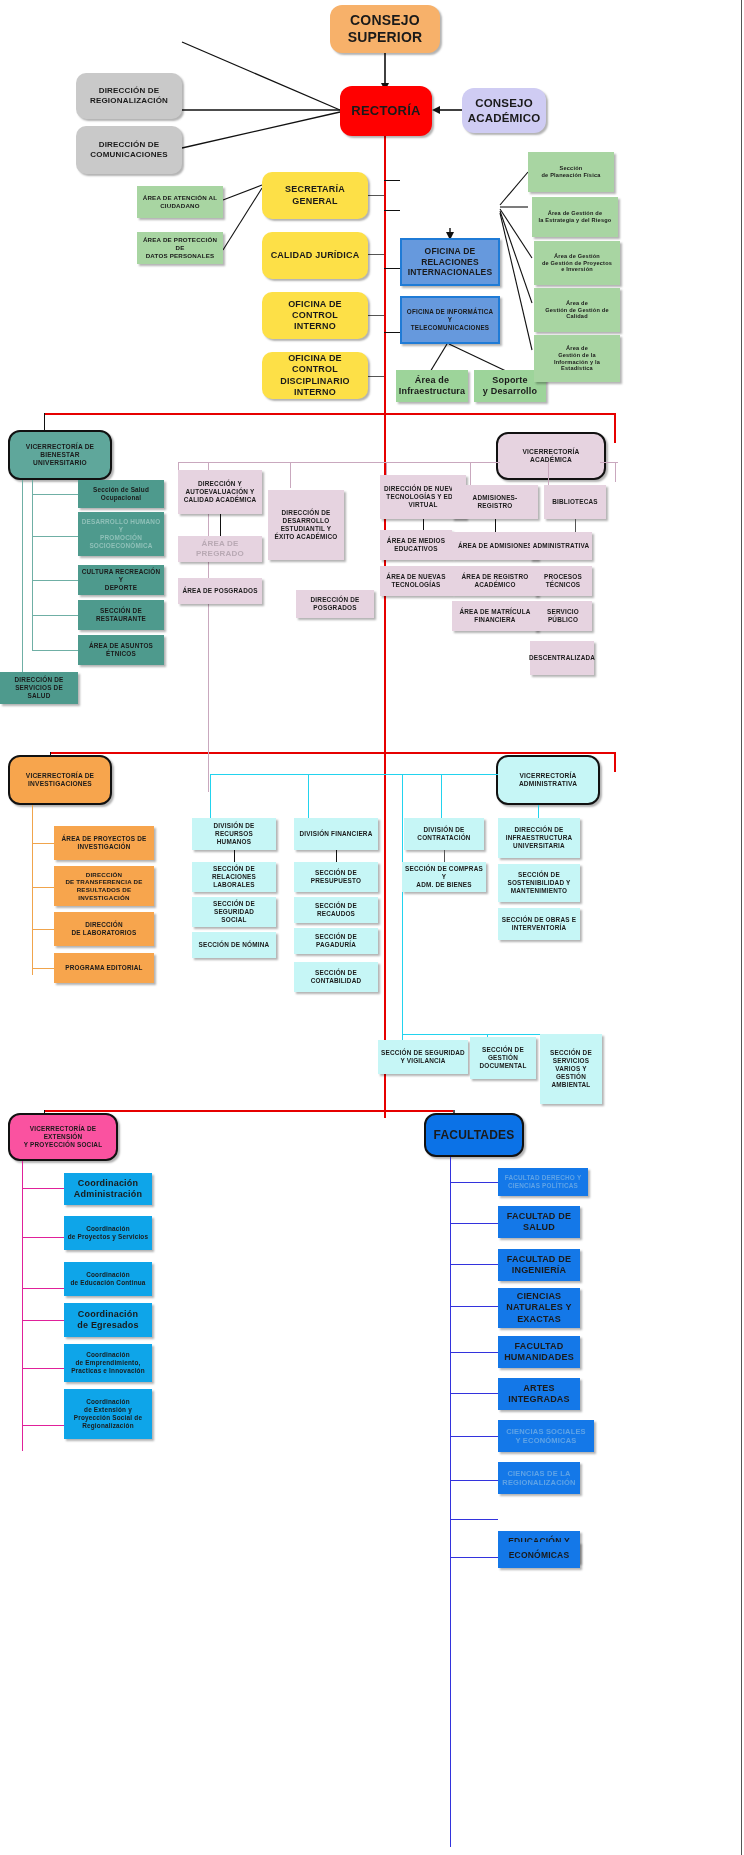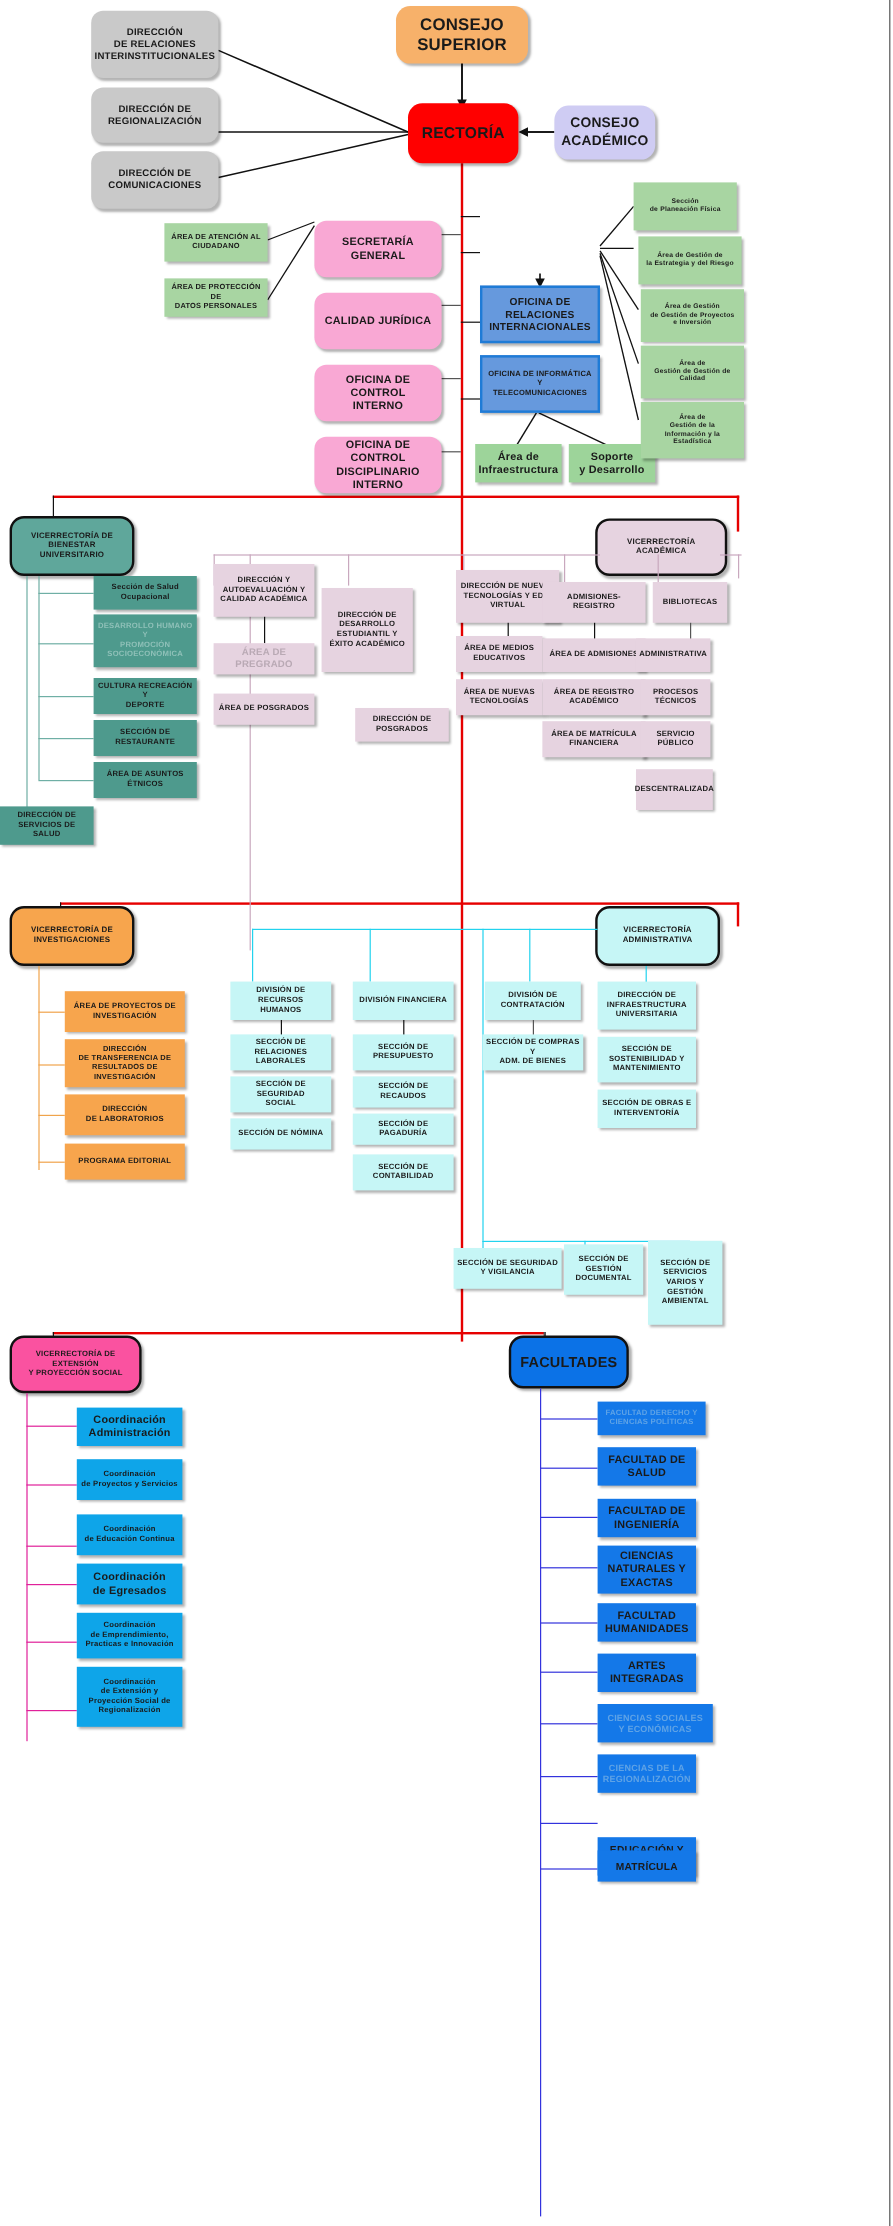--- a/index.html
+++ b/index.html
@@ -32,21 +32,21 @@
   }
   .rounded  { border-radius: 10px; }
   .rounded-lg { border-radius: 12px; }
   .hardline { border: 2px solid #111; }
 
   
   .c-orange  { background:#F7B16A; }
   .c-grey    { background:#C9C9C9; }
   .c-red     { background:#FF0000; }
   .c-lav     { background:#CFCCF3; }
-  .c-blue    { background:#f9a8d4;margin-top:12px; }
+  .c-blue    { background:#fde047; }
   .c-blue-b  { background:#6699DD; border:2px solid #1F7BD6; }
   .c-green   { background:#A8D5A2; }
   .c-green2  { background:#9DD49A; }
   .c-teal    { background:#5FA79B; }
   .c-tealdk  { background:#4E9A8D; }
   .c-pinkpale{ background:#E6D3E0; }
   .c-orange2 { background:#F7A54D; }
   .c-cyan    { background:#C6F6F6; }
   .c-magenta { background:#FA52A0; }
   .c-pink    { background:#0ea5e9; }
@@ -134,23 +134,20 @@
   <div class="border-right"></div>
 
   <div class="node rounded-lg c-orange" style="left:330px; top:5px; width:110px; height:48px; font-size:14px;">CONSEJO
 SUPERIOR</div>
 
   <div class="node rounded-lg c-red" style="left:340px; top:86px; width:92px; height:50px; font-size:13px;">RECTORÍA</div>
 
   <div class="node rounded-lg c-lav" style="left:462px; top:88px; width:84px; height:45px; font-size:11.5px;">CONSEJO
 ACADÉMICO</div>
 
-  <div class="node rounded c-grey" style="left:76px; top:9px; width:106px; height:56px; font-size:8px;">DIRECCIÓN
-DE RELACIONES
-INTERINSTITUCIONALES</div>
   <div class="node rounded c-grey" style="left:76px; top:73px; width:106px; height:46px; font-size:8px;">DIRECCIÓN DE
 REGIONALIZACIÓN</div>
   <div class="node rounded c-grey" style="left:76px; top:126px; width:106px; height:48px; font-size:8px;">DIRECCIÓN DE
 COMUNICACIONES</div>
 
   <div class="node c-green" style="left:137px; top:186px; width:86px; height:32px; font-size:6.2px;">ÁREA DE ATENCIÓN AL
 CIUDADANO</div>
   <div class="node c-green" style="left:137px; top:232px; width:86px; height:32px; font-size:6.2px;">ÁREA DE PROTECCIÓN DE
 DATOS PERSONALES</div>
 
@@ -393,15 +390,15 @@
   <div class="node c-bluebright2" style="left:498px; top:1336px; width:82px; height:32px; font-size:9px;">FACULTAD
 HUMANIDADES</div>
   <div class="node c-bluebright2" style="left:498px; top:1378px; width:82px; height:32px; font-size:9px;">ARTES
 INTEGRADAS</div>
   <div class="node c-bluebright2 faded-blue" style="left:498px; top:1420px; width:96px; height:32px; font-size:7.5px;">CIENCIAS SOCIALES
 Y ECONÓMICAS</div>
   <div class="node c-bluebright2 faded-blue" style="left:498px; top:1462px; width:82px; height:32px; font-size:7.5px;">CIENCIAS DE LA
 REGIONALIZACIÓN</div>
   <div class="node c-bluebright2" style="left:498px; top:1503px; width:82px; height:32px; font-size:8.5px;margin-top:28px;">EDUCACIÓN Y
 PEDAGOGÍA</div>
-  <div class="node c-bluebright2" style="left:498px; top:1542px; width:82px; height:26px; font-size:8.5px;">MATRÍCULA</div>
+  <div class="node c-bluebright2" style="left:498px; top:1542px; width:82px; height:26px; font-size:8.5px;">ECONÓMICAS</div>
 
 </div>
 
 </body></html>

